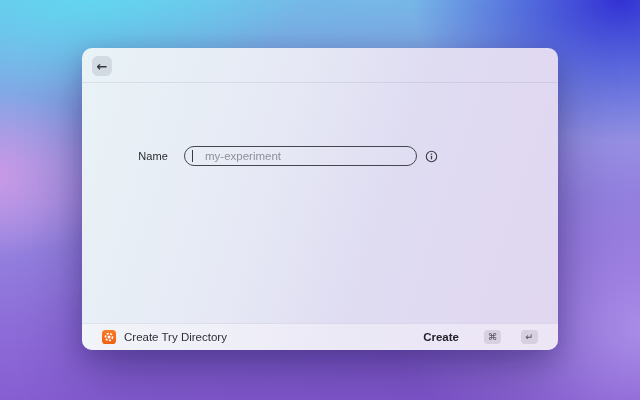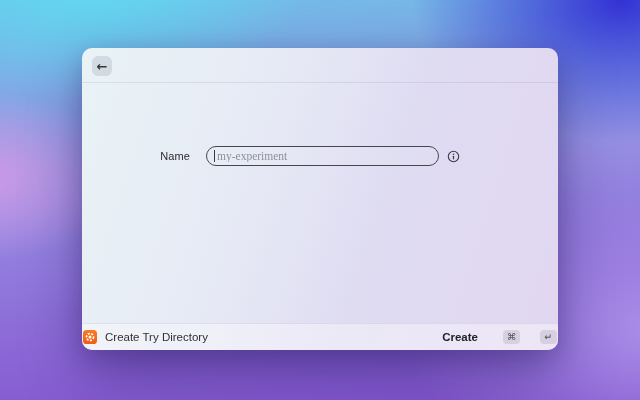--- a/index.html
+++ b/index.html
@@ -36,44 +36,44 @@
   .back-btn span {
     color: #35353c; font-size: 13px; font-weight: 700; line-height: 1;
     font-family: "DejaVu Sans", sans-serif;
   }
 
   .form-row {
     position: absolute; top: 98px; left: 0; right: 0; height: 20px;
     display: flex; align-items: center;
   }
   .field-label {
-    width: 124px; text-align: right; padding-right: 16px;
+    width: 102px; text-align: right; padding-right: 16px;
     font-size: 11px; font-weight: 500; color: #2b2b31; letter-spacing: 0.1px;
   }
   .input-wrap { position: relative; width: 233px; height: 20px; }
   .text-input {
     width: 100%; height: 100%;
     border: 1px solid #46464e; border-radius: 10px;
     background: rgba(255,255,255,0.06);
-    padding: 0 8px 0 10px; font-size: 11.5px; color: #222228; outline: none;
-    font-family: Liberation Serif, serif;
+    padding: 0 8px 0 20px; font-size: 11.5px; color: #222228; outline: none;
+    font-family: Liberation Sans, sans-serif;
   }
   .text-input::placeholder { color: #8f8f99; opacity: 1; }
   .caret {
     position: absolute; left: 8px; top: 4px; width: 1px; height: 11.5px;
     background: #3a3a42;
   }
   .info { margin-left: 8px; display: flex; align-items: center; }
 
   .footer {
     position: absolute; left: 0; right: 0; bottom: 0; height: 27px;
     border-top: 1px solid rgba(70,70,110,0.10);
     background: rgba(252,251,253,0.42);
     border-radius: 0 0 10px 10px;
-    display: flex; align-items: center; padding: 0 1px;
+    display: flex; align-items: center; padding: 0 20px;
   }
   .footer-left { display: flex; align-items: center; gap: 8px; flex: 1; min-width: 0; }
   .ext-icon { width: 14px; height: 14px; display: flex; }
   .ext-name { font-size: 11.5px; color: #303036; }
   .footer-right { display: flex; align-items: center; gap: 20px; cursor: pointer; }
   .action-label { font-size: 11.5px; font-weight: 700; color: #222228; margin-right: 5px; }
   .key {
     min-width: 17px; height: 14px; padding: 0 2px; border-radius: 4px;
     background: rgba(99,96,120,0.16); color: #53535c;
     font-size: 9.5px; line-height: 1;

